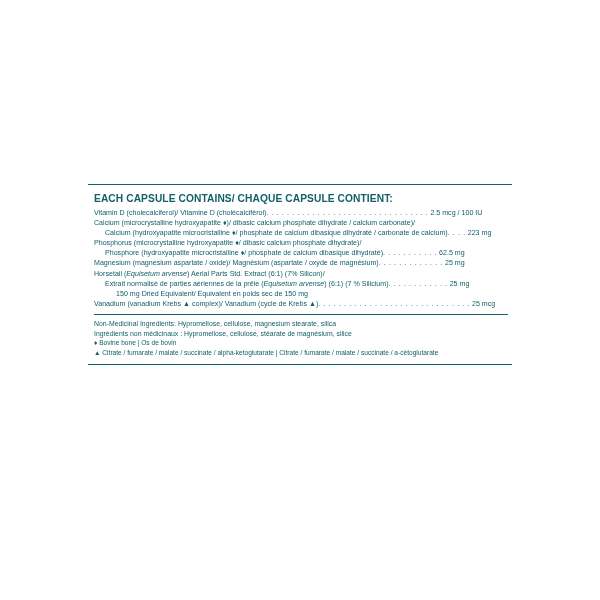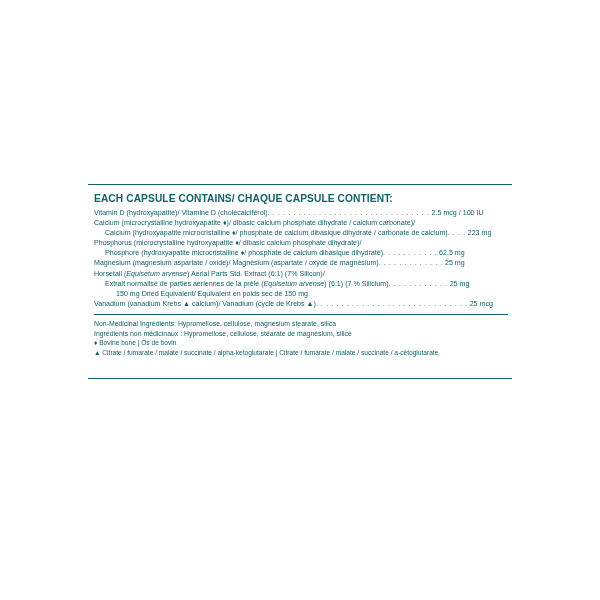--- a/index.html
+++ b/index.html
@@ -21,21 +21,21 @@
     box-sizing: border-box;
   }
   .panel {
     position: absolute;
     left: 88px;
     top: 184px;
     width: 424px;
     box-sizing: border-box;
     border-top: 1px solid #12606a;
     border-bottom: 1px solid #12606a;
-    padding: 7px 4px 21px 6px;
+    padding: 7px 4px 7px 6px;
     color: #12606a;
   }
   .panel-title {
     font-size: 10.2px;
     font-weight: bold;
     letter-spacing: 0.1px;
     margin: 0 0 4px 0;
     line-height: 13px;
   }
   .rows {
@@ -79,21 +79,21 @@
 <body>
 
 <div class="page">
   <div class="panel">
 
     <div class="panel-title">EACH CAPSULE CONTAINS/ CHAQUE CAPSULE CONTIENT:</div>
 
     <div class="rows">
 
       <div class="row">
-        <span>Vitamin D (hydroxyapatite)/ Vitamine D (cholécalciférol)</span><span class="leader">. . . . . . . . . . . . . . . . . . . . . . . . . . . . . . . .</span> <span class="amt">2.5 mcg / 100 IU</span>
+        <span>Vitamin D (cholecalciferol)/ Vitamine D (cholécalciférol)</span><span class="leader">. . . . . . . . . . . . . . . . . . . . . . . . . . . . . . . .</span> <span class="amt">2.5 mcg / 100 IU</span>
       </div>
 
       <div class="row">
         <span>Calcium (microcrystalline hydroxyapatite ♦)/ dibasic calcium phosphate dihydrate / calcium carbonate)/</span>
       </div>
 
       <div class="row">
         <span class="ind1">Calcium (hydroxyapatite microcristalline ♦/ phosphate de calcium dibasique dihydraté / carbonate de calcium)</span><span class="leader">. . . .</span> <span class="amt">223 mg</span>
       </div>
 
@@ -116,21 +116,21 @@
 
       <div class="row">
         <span class="ind1">Extrait normalisé de parties aériennes de la prêle (<i>Equisetum arvense</i>) (6:1) (7 % Silicium)</span><span class="leader">. . . . . . . . . . . .</span> <span class="amt">25 mg</span>
       </div>
 
       <div class="row">
         <span class="ind2">150 mg Dried Equivalent/ Équivalent en poids sec de 150 mg</span>
       </div>
 
       <div class="row">
-        <span>Vanadium (vanadium Krebs ▲ calcium)/ Vanadium (cycle de Krebs ▲)</span><span class="leader">. . . . . . . . . . . . . . . . . . . . . . . . . . . . . .</span> <span class="amt">25 mcg</span>
+        <span>Vanadium (vanadium Krebs ▲ complex)/ Vanadium (cycle de Krebs ▲)</span><span class="leader">. . . . . . . . . . . . . . . . . . . . . . . . . . . . . .</span> <span class="amt">25 mcg</span>
       </div>
 
     </div>
 
     <div class="divider"></div>
 
     <div class="notes">
       <div>Non-Medicinal Ingredients: Hypromellose, cellulose, magnesium stearate, silica</div>
       <div>Ingrédients non médicinaux : Hypromellose, cellulose, stéarate de magnésium, silice</div>
       <div class="sym">♦ Bovine bone | Os de bovin</div>

